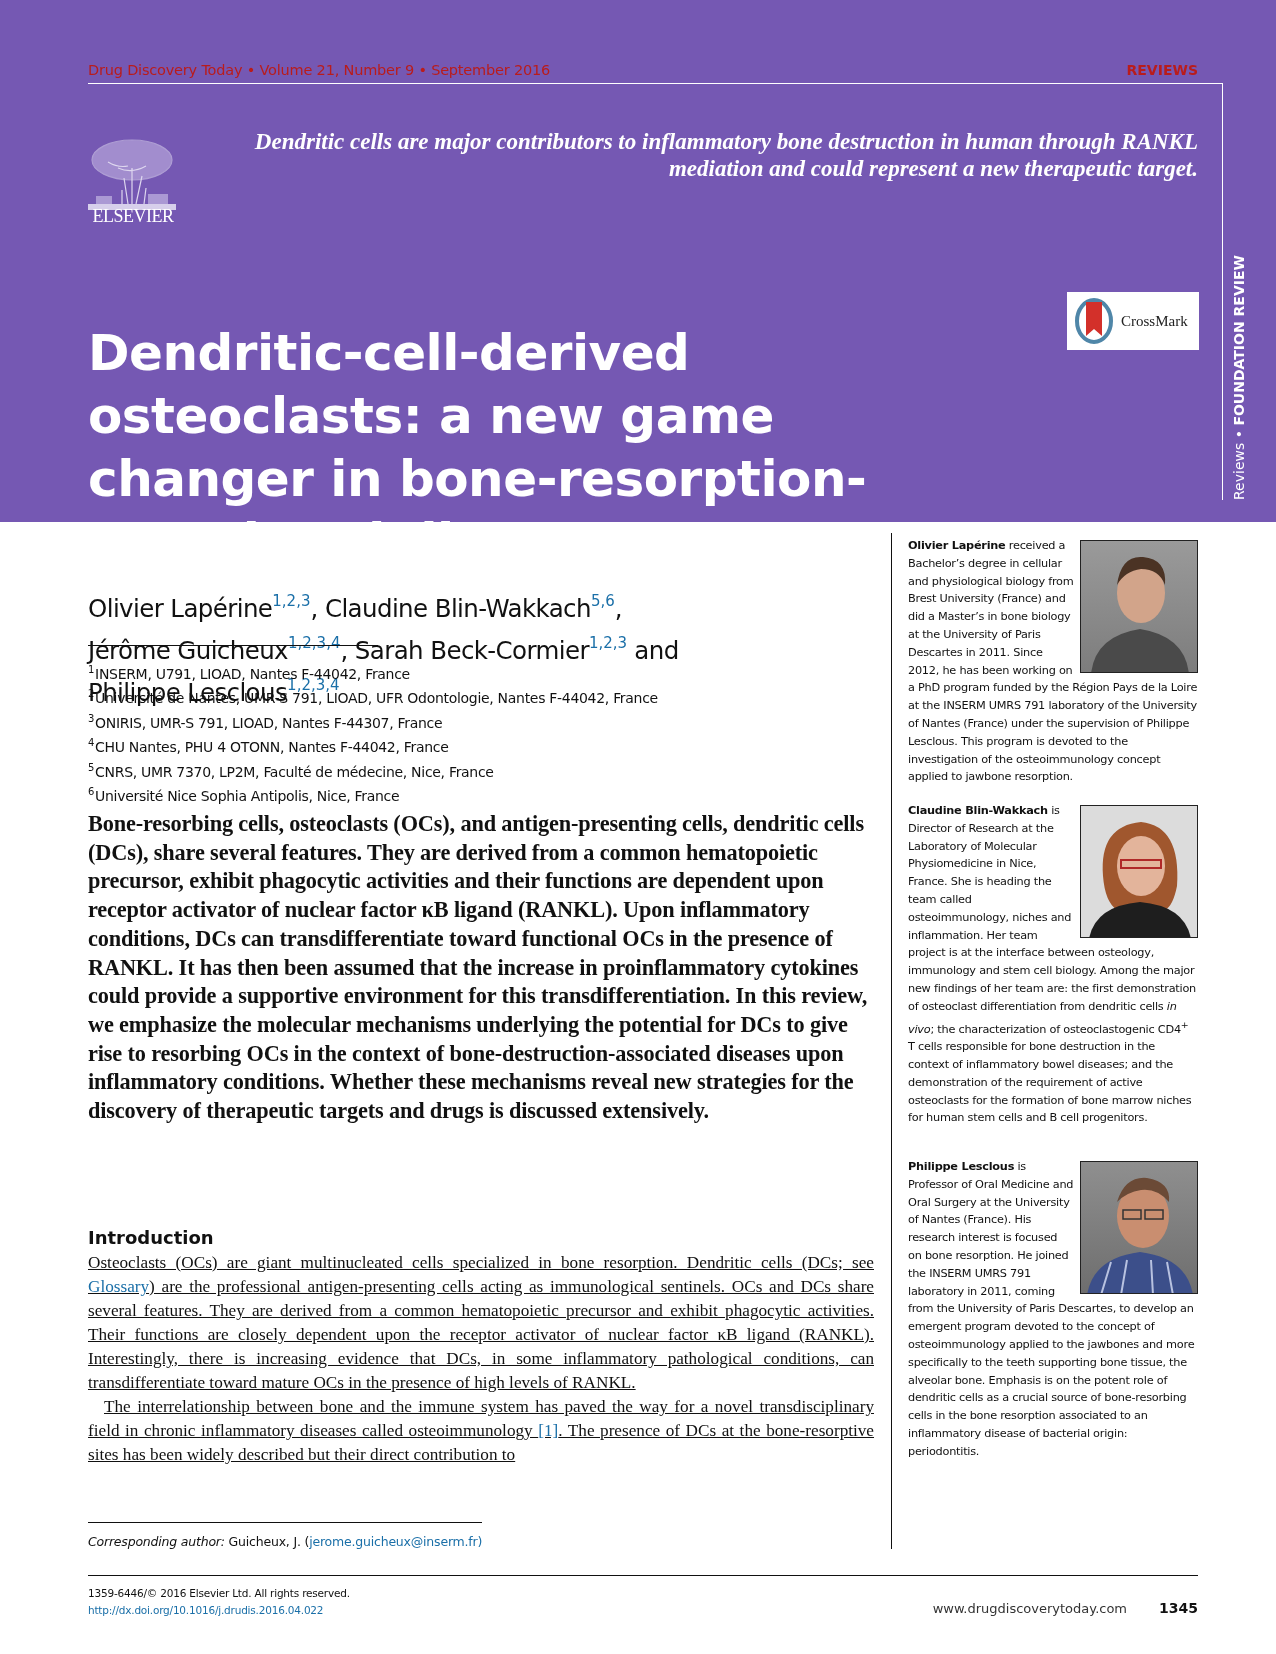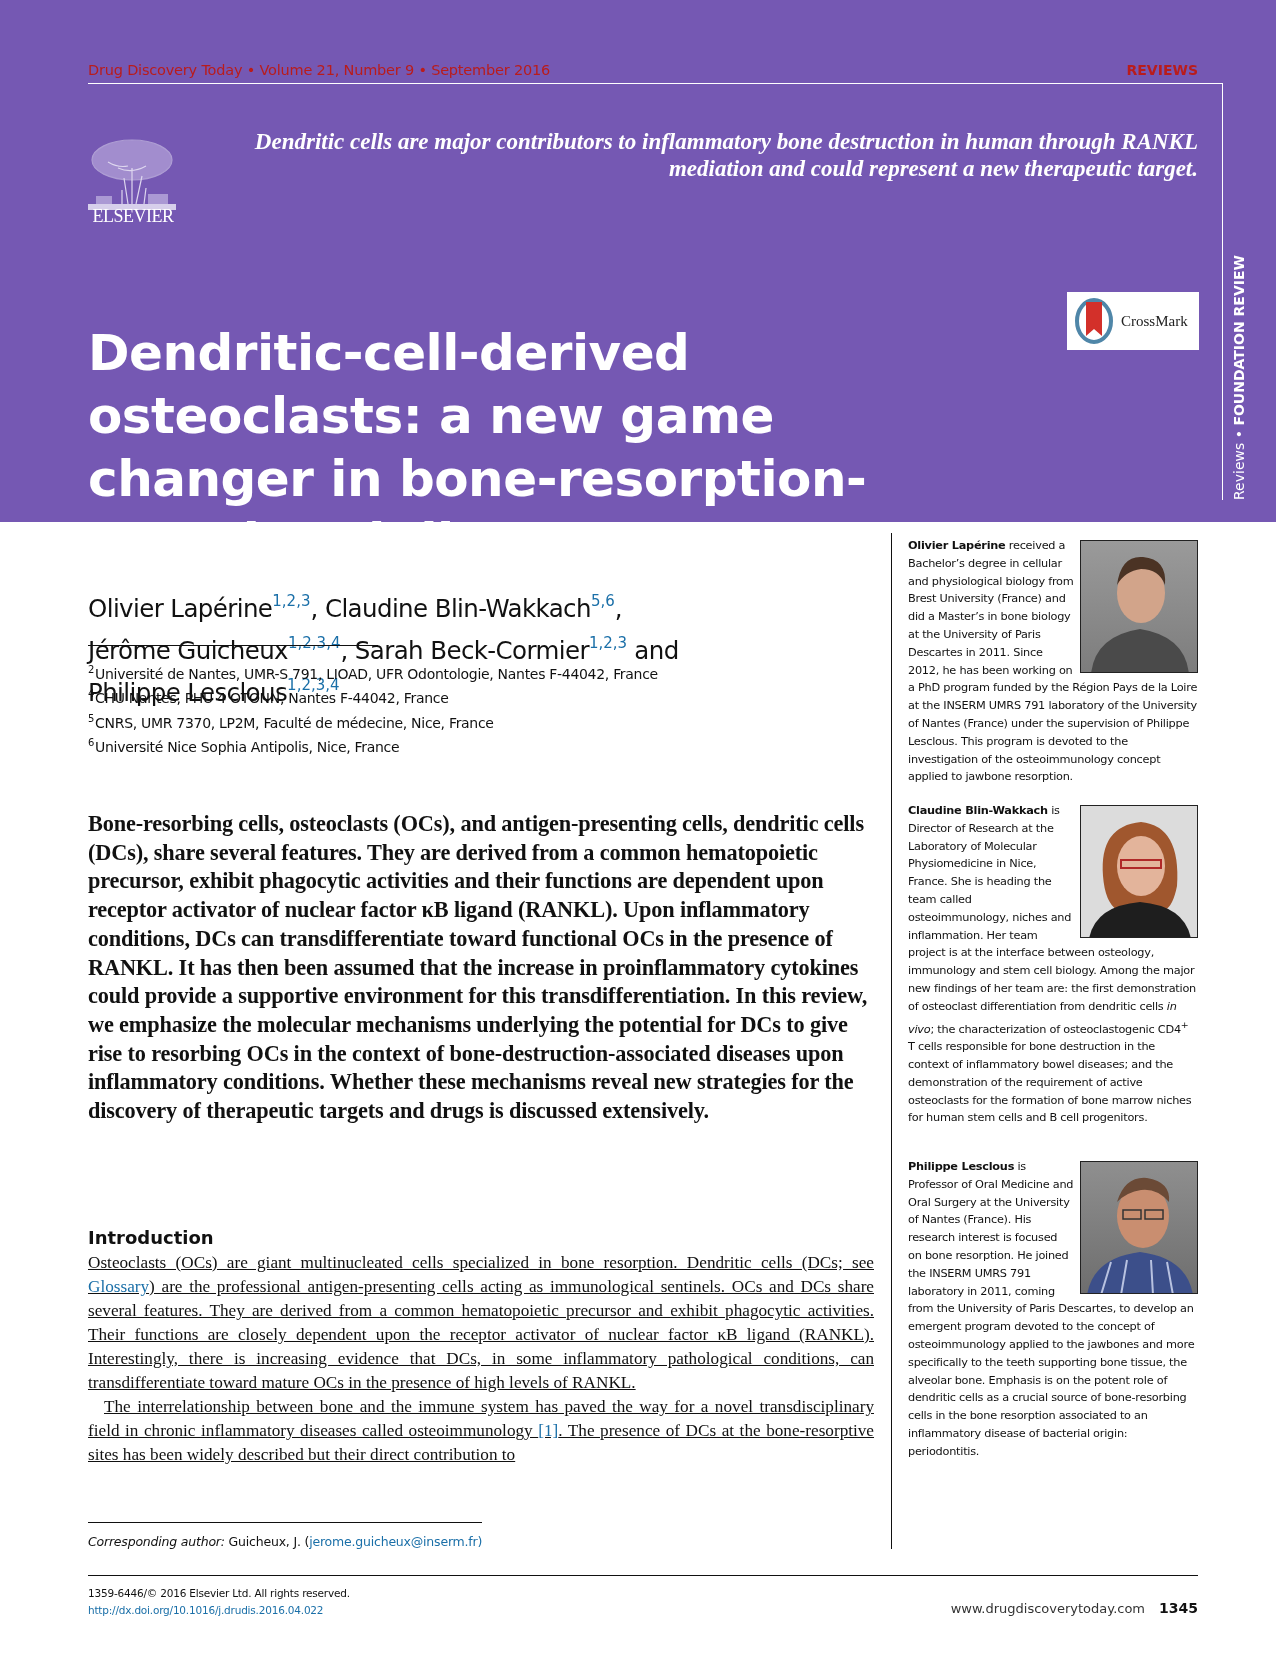--- a/index.html
+++ b/index.html
@@ -111,21 +111,21 @@
   .foot-left {
     position: absolute; left: 88px; top: 1585px;
     font-family: "DejaVu Sans", sans-serif; font-size: 10.5px; line-height: 17px; color: #111;
     letter-spacing: -0.2px;
   }
   .foot-left .doi { color: #1a6fa8; }
   .foot-right {
     position: absolute; right: 78px; top: 1600px;
     font-family: "DejaVu Sans", sans-serif; font-size: 13px; color: #333;
   }
-  .foot-right .page { font-weight: bold; color: #111; margin-left: 14px; font-size: 14px; }
+  .foot-right .page { font-weight: bold; color: #111; margin-left: 32px; font-size: 14px; }
 </style>
 </head>
 <body>
 
 <div class="band"></div>
 
 <div class="running-head">
   <span class="left">Drug Discovery Today • Volume 21, Number 9 • September 2016</span>
   <span class="right">REVIEWS</span>
 </div>
@@ -162,21 +162,23 @@
 
 <div class="authors">
   <span>Olivier Lapérine</span><sup>1,2,3</sup><span>, </span>
   <span>Claudine Blin-Wakkach</span><sup>5,6</sup><span>,</span><br>
   <span>Jérôme Guicheux</span><sup>1,2,3,4</sup><span>, </span><span>Sarah Beck-Cormier</span><sup>1,2,3</sup><span> and</span><br>
   <span>Philippe Lesclous</span><sup>1,2,3,4</sup>
 </div>
 <div class="authors-rule"></div>
 
 <div class="affils">
+  <div><sup>1</sup><span>INSERM, U791, LIOAD, Nantes F-44042, France</span></div>
   <div><sup>2</sup><span>Université de Nantes, UMR-S 791, LIOAD, UFR Odontologie, Nantes F-44042, France</span></div>
+  <div><sup>3</sup><span>ONIRIS, UMR-S 791, LIOAD, Nantes F-44307, France</span></div>
   <div><sup>4</sup><span>CHU Nantes, PHU 4 OTONN, Nantes F-44042, France</span></div>
   <div><sup>5</sup><span>CNRS, UMR 7370, LP2M, Faculté de médecine, Nice, France</span></div>
   <div><sup>6</sup><span>Université Nice Sophia Antipolis, Nice, France</span></div>
 </div>
 
 <div class="abstract">Bone-resorbing cells, osteoclasts (OCs), and antigen-presenting cells, dendritic cells (DCs), share several features. They are derived from a common hematopoietic precursor, exhibit phagocytic activities and their functions are dependent upon receptor activator of nuclear factor κB ligand (RANKL). Upon inflammatory conditions, DCs can transdifferentiate toward functional OCs in the presence of RANKL. It has then been assumed that the increase in proinflammatory cytokines could provide a supportive environment for this transdifferentiation. In this review, we emphasize the molecular mechanisms underlying the potential for DCs to give rise to resorbing OCs in the context of bone-destruction-associated diseases upon inflammatory conditions. Whether these mechanisms reveal new strategies for the discovery of therapeutic targets and drugs is discussed extensively.</div>
 
 <div class="intro-head">Introduction</div>
 <div class="intro-body">
   <p><span>Osteoclasts (OCs) are giant multinucleated cells specialized in bone resorption. Dendritic cells (DCs; see </span><span class="link">Glossary</span><span>) are the professional antigen-presenting cells acting as immunological sentinels. OCs and DCs share several features. They are derived from a common hematopoietic precursor and exhibit phagocytic activities. Their functions are closely dependent upon the receptor activator of nuclear factor κB ligand (RANKL). Interestingly, there is increasing evidence that DCs, in some inflammatory pathological conditions, can transdifferentiate toward mature OCs in the presence of high levels of RANKL.</span></p>

